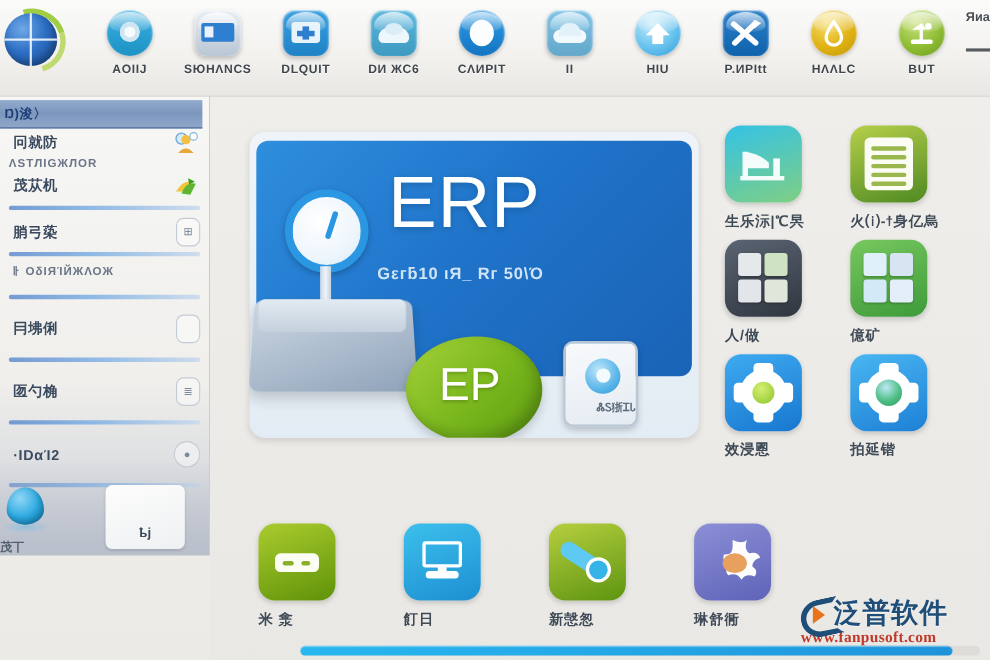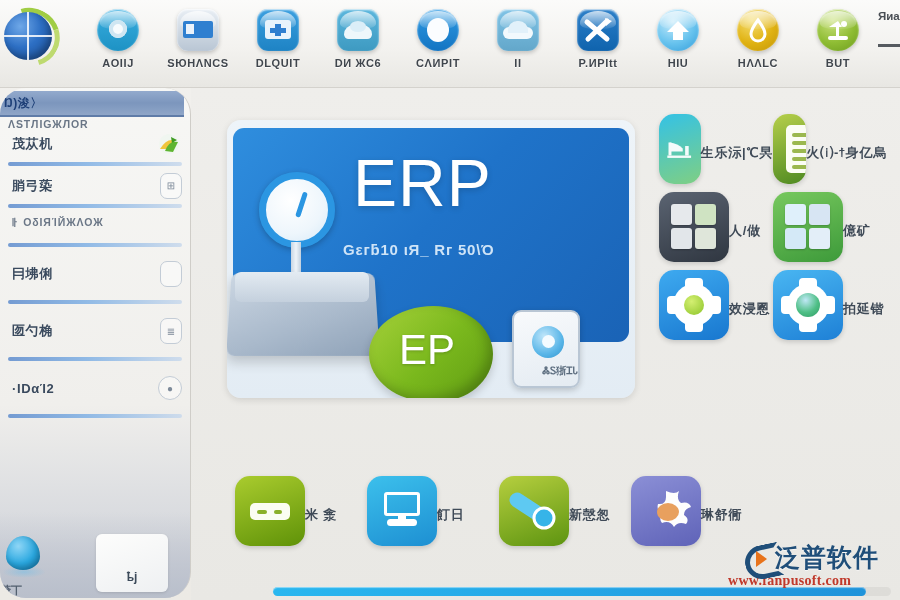--- a/index.html
+++ b/index.html
@@ -81,25 +81,24 @@
   .tb-user-name{
     font-size: 11.5px; font-weight:700; color:#4a4f55; filter: blur(.4px);
     white-space: nowrap;
   }
   .tb-user-bar{
     margin-top:22px; height:3px; width:34px; margin-left:auto; background:#3a3f45; opacity:.85;
   }
 
   
   .sidebar {
-    position: absolute; left: 0; top: 88px; width: 191px; height: 510px;
+    position: absolute; left: 0; top: 88px; width: 191px; height: 417px;
     background: linear-gradient(180deg,#f7f7f5 0%, #f0efec 62%, #c9cdd6 100%);
     border-right: 1px solid #cfcdc8;
     overflow: hidden;
-    border-radius: 26px;
   }
   .sb-header {
     height: 26px; margin: 3px 6px 0 0;
     background: linear-gradient(180deg,#93aacd 0%,#7c96bd 50%,#8fa6c8 100%);
     border-bottom: 2px solid #5f7ca8;
     display:flex; align-items:center; padding-left: 4px;
   }
   .sb-header-txt{
     font-size: 12px; font-weight: 700; color:#1d3f77; filter: blur(.45px);
     letter-spacing:.5px;
@@ -253,21 +252,21 @@
   
   .grid-right {
     position:absolute; left: 468px; top: 26px; width: 228px;
     display:flex; flex-wrap: wrap;
   }
   .grid-bottom {
     position:absolute; left: 44px; top: 388px; width: 660px;
     display:flex;
   }
   .app-cell {
-    width: 114px; display:flex; flex-direction:row; align-items:center;
+    width: 114px; display:flex; flex-direction:column; align-items:flex-start;
     margin-bottom: 8px; cursor:pointer;
   }
   .app-cell.wide { width: 132px; }
   .app-ico {
     width: 70px; height: 70px; border-radius: 15px; position:relative;
     box-shadow: 0 2px 5px rgba(0,0,0,.16);
     display:flex; align-items:center; justify-content:center;
     overflow:hidden;
   }
   .app-lbl {
@@ -299,21 +298,21 @@
     position:absolute; left:0; top:0; height:9px; border-radius:5px;
     background: linear-gradient(90deg,#29b7ef 0%, #23a3e4 55%, #1f93da 100%);
     box-shadow: inset 0 1px 1px rgba(255,255,255,.5);
   }
 
   
   .wm {
     position:absolute; right: 4px; bottom: 6px; width: 170px; height: 52px;
     pointer-events:none;
   }
-  .wm-row { display:flex; align-items:center;justify-content:center; }
+  .wm-row { display:flex; align-items:center; }
   .wm-mark {
     width:30px; height:30px; position:relative; flex:0 0 auto; margin-right:2px;
   }
   .wm-mark:before{
     content:""; position:absolute; left:2px; top:3px; width:26px; height:24px;
     border: 5px solid #1f4e79; border-right-color: transparent;
     border-radius: 50% 0 0 50%;
     transform: rotate(-12deg);
   }
   .wm-mark:after{
@@ -388,42 +387,42 @@
           <span class="tb-label">CΛИPIT</span>
         </div>
         <div class="tb-item">
           <span class="tb-ico">
             <span class="shape gloss rr gl" style="background:linear-gradient(180deg,#7fc3e6 0%, #63a7ca 100%)">
               <span style="position:absolute;left:6px;top:18px;width:30px;height:12px;border-radius:7px;background:#f2f9fd"></span>
               <span style="position:absolute;left:11px;top:12px;width:20px;height:12px;border-radius:9px 9px 0 0;background:#e2f1fa"></span>
             </span>
           </span>
           <span class="tb-label">II</span>
+        </div>
+        <div class="tb-item">
+          <span class="tb-ico">
+            <span class="shape gloss cc gl" style="background:radial-gradient(circle at 38% 30%, #c9ecfb 0%, #68c3ee 55%, #2f9ad8 100%)">
+              <svg width="42" height="42" viewBox="0 0 42 42" style="position:absolute;inset:0">
+                <path d="M21 12 L32 23 H26 V31 H16 V23 H10 z" fill="#fff"></path>
+              </svg>
+            </span>
+          </span>
+          <span class="tb-label">НIU</span>
         </div>
         <div class="tb-item">
           <span class="tb-ico">
             <span class="shape gloss rr gl" style="background:linear-gradient(180deg,#2b7fc9 0%, #0f63ad 100%)">
               <svg width="42" height="42" viewBox="0 0 42 42" style="position:absolute;inset:0">
                 <path d="M10 13 L30 30" stroke="#fff" stroke-width="5" stroke-linecap="round"></path>
                 <path d="M30 12 L11 30" stroke="#fff" stroke-width="5" stroke-linecap="round"></path>
                 <path d="M28 9 l7 3 -6 5z" fill="#fff"></path>
               </svg>
             </span>
           </span>
           <span class="tb-label">Ρ.ИРItt</span>
-        </div>
-        <div class="tb-item">
-          <span class="tb-ico">
-            <span class="shape gloss cc gl" style="background:radial-gradient(circle at 38% 30%, #c9ecfb 0%, #68c3ee 55%, #2f9ad8 100%)">
-              <svg width="42" height="42" viewBox="0 0 42 42" style="position:absolute;inset:0">
-                <path d="M21 12 L32 23 H26 V31 H16 V23 H10 z" fill="#fff"></path>
-              </svg>
-            </span>
-          </span>
-          <span class="tb-label">НIU</span>
         </div>
         <div class="tb-item">
           <span class="tb-ico">
             <span class="shape gloss cc gl" style="background:radial-gradient(circle at 36% 28%, #f5de72 0%, #e0b212 55%, #c09407 100%)">
               <svg width="42" height="42" viewBox="0 0 42 42" style="position:absolute;inset:0">
                 <path d="M21 11 C27 19 28 22 28 25 a7 7 0 0 1 -14 0 c0-3 1-6 7-14z" fill="none" stroke="#fff" stroke-width="3"></path>
               </svg>
             </span>
           </span>
           <span class="tb-label">НΛΛLC</span>
@@ -447,20 +446,31 @@
       <div class="tb-user-bar"></div>
     </div>
   </div>
 
   <div class="sidebar">
     <div class="sb-header">
       <span class="sb-header-txt">Ŋ)浚〉</span>
     </div>
 
     <div class="sb-group">
+      <div class="sb-row">
+        <span class="sb-txt">冋就防</span>
+        <span class="sb-ico">
+          <svg width="26" height="22" viewBox="0 0 26 22">
+            <circle cx="9" cy="7" r="5" fill="#d9eaf7" stroke="#6ba8d8" stroke-width="1.2"></circle>
+            <circle cx="13" cy="8" r="4.2" fill="#f4c040"></circle>
+            <path d="M6 20 q7-8 14 0z" fill="#e8a93a"></path>
+            <circle cx="20" cy="5" r="3.4" fill="#fff" stroke="#7fb4de" stroke-width="1"></circle>
+          </svg>
+        </span>
+      </div>
       <div class="sb-sub">ΛЅΤЛΙGЖЛΟR</div>
       <div class="sb-row">
         <span class="sb-txt">茂苁机</span>
         <span class="sb-ico">
           <svg width="26" height="22" viewBox="0 0 26 22">
             <circle cx="13" cy="11" r="10" fill="#eef6ee" opacity=".7"></circle>
             <path d="M4 16 q6-10 13-9 l-3 9z" fill="#f0c53c"></path>
             <path d="M9 18 q4-11 13-9 l-5 10z" fill="#5fb531"></path>
             <path d="M15 4 l6 3 -5 3z" fill="#3f9c22"></path>
           </svg>

